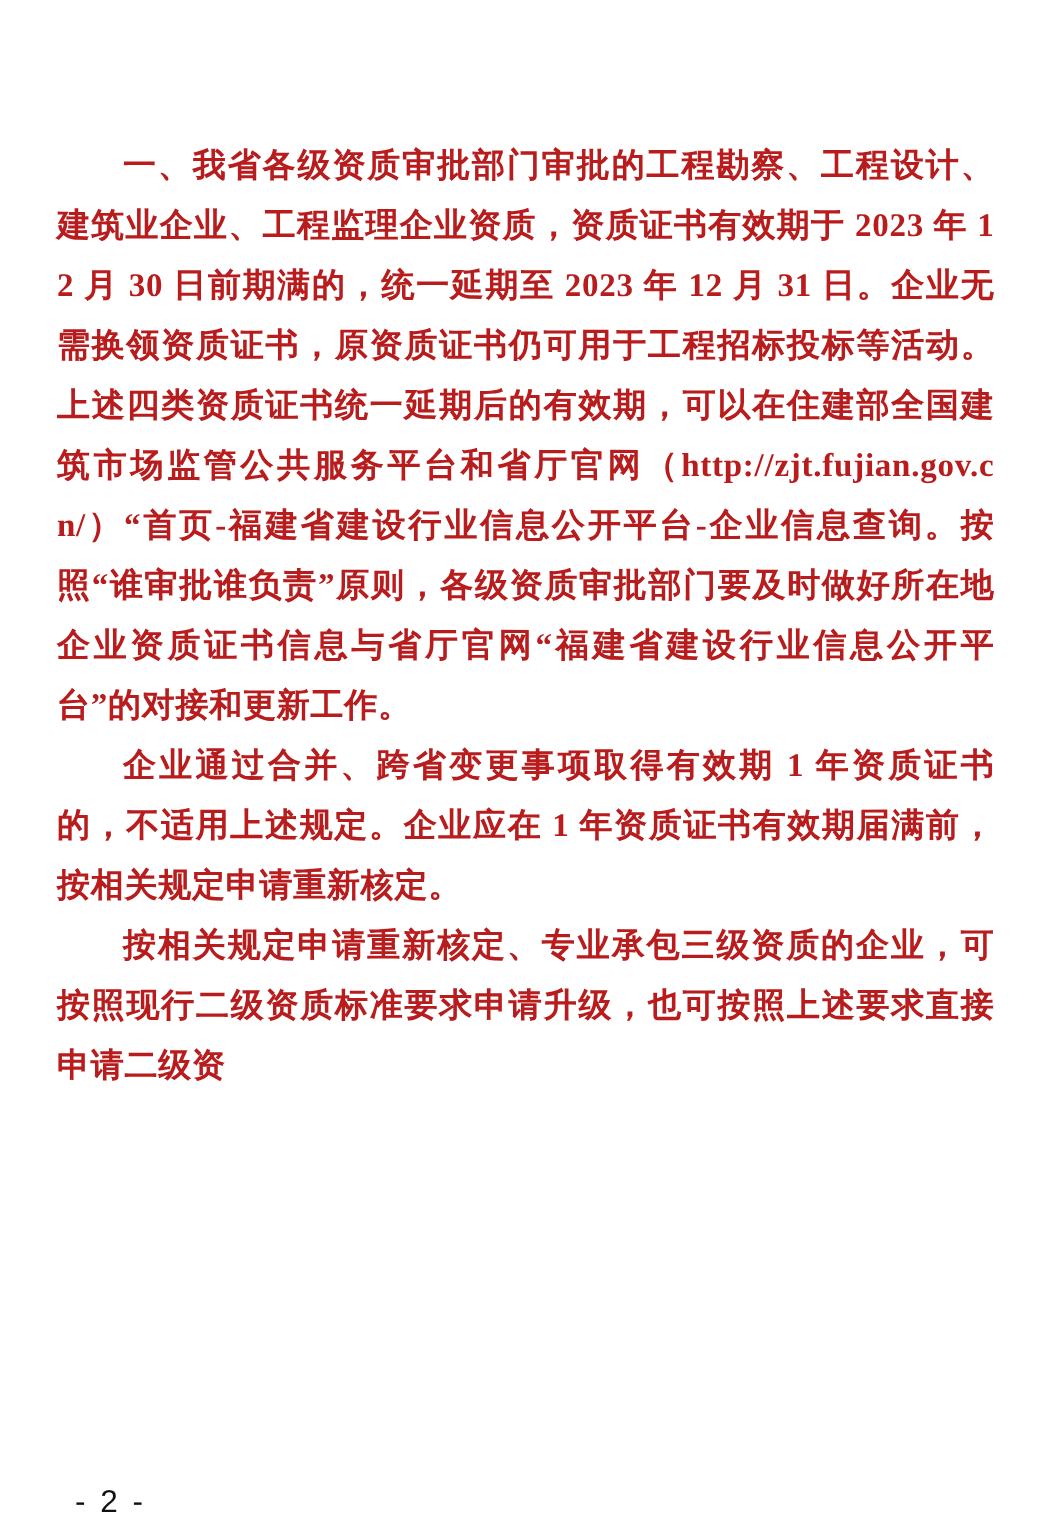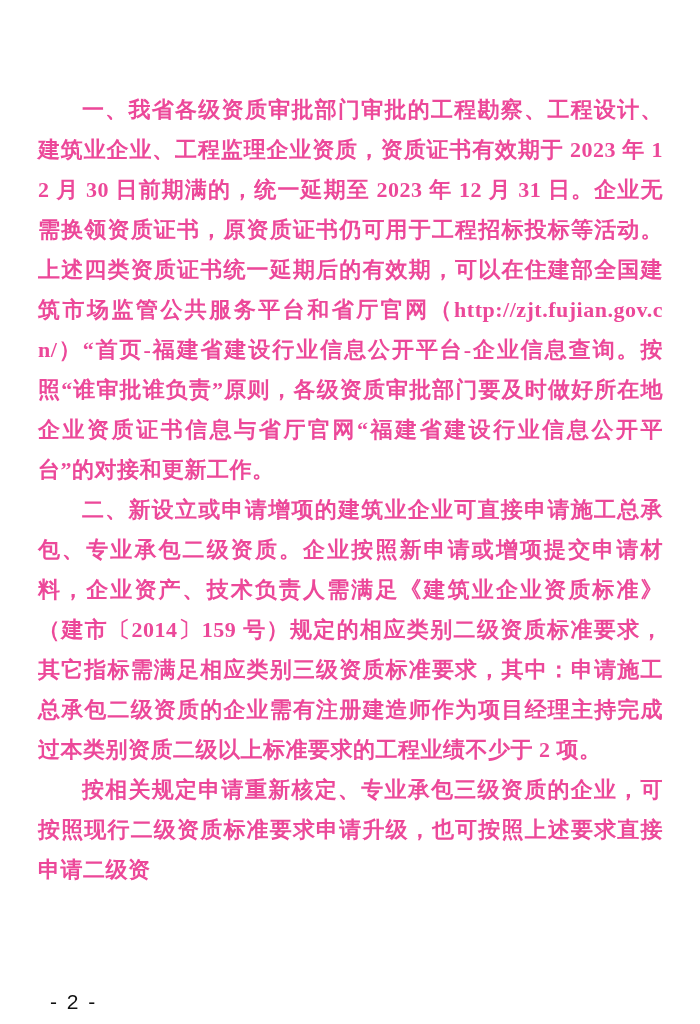--- a/index.html
+++ b/index.html
@@ -26,36 +26,36 @@
     margin: 0;
     padding: 0;
     font-size: 22px;
     line-height: 40px;
     font-weight: 600;
     text-align: justify;
     text-justify: inter-ideograph;
     text-indent: 2em;
     letter-spacing: 0.5px;
     word-break: break-all;
-    color: #ec4899;
+    color: #b91c1c;
   }
   .footer {
     position: absolute;
     left: 50px;
     top: 991px;
     font-size: 21px;
     line-height: 22px;
     font-family: "Liberation Sans", "DejaVu Sans", sans-serif;
     color: #111111;
     letter-spacing: 2px;
   }
 </style>
 </head>
 <body>
 
 <div class="page">
   <div class="content">
     <p class="para">一、我省各级资质审批部门审批的工程勘察、工程设计、建筑业企业、工程监理企业资质，资质证书有效期于 2023 年 12 月 30 日前期满的，统一延期至 2023 年 12 月 31 日。企业无需换领资质证书，原资质证书仍可用于工程招标投标等活动。上述四类资质证书统一延期后的有效期，可以在住建部全国建筑市场监管公共服务平台和省厅官网（http://zjt.fujian.gov.cn/）“首页-福建省建设行业信息公开平台-企业信息查询。按照“谁审批谁负责”原则，各级资质审批部门要及时做好所在地企业资质证书信息与省厅官网“福建省建设行业信息公开平台”的对接和更新工作。</p>
-    <p class="para">二、新设立或申请增项的建筑业企业可直接申请施工总承包、专业承包二级资质。企业按照新申请或增项提交申请材料，企业资产、技术负责人需满足《建筑业企业资质标准》（建市〔2014〕159 号）规定的相应类别二级资质标准要求，其它指标需满足相应类别三级资质标准要求，其中：申请施工总承包二级资质的企业需有注册建造师作为项目经理主持完成过本类别资质二级以上标准要求的工程业绩不少于 2 项。</p>
+    <p class="para">企业通过合并、跨省变更事项取得有效期 1 年资质证书的，不适用上述规定。企业应在 1 年资质证书有效期届满前，按相关规定申请重新核定。</p>
     <p class="para">按相关规定申请重新核定、专业承包三级资质的企业，可按照现行二级资质标准要求申请升级，也可按照上述要求直接申请二级资</p>
   </div>
   <div class="footer">- 2 -</div>
 </div>
 
 </body></html>

